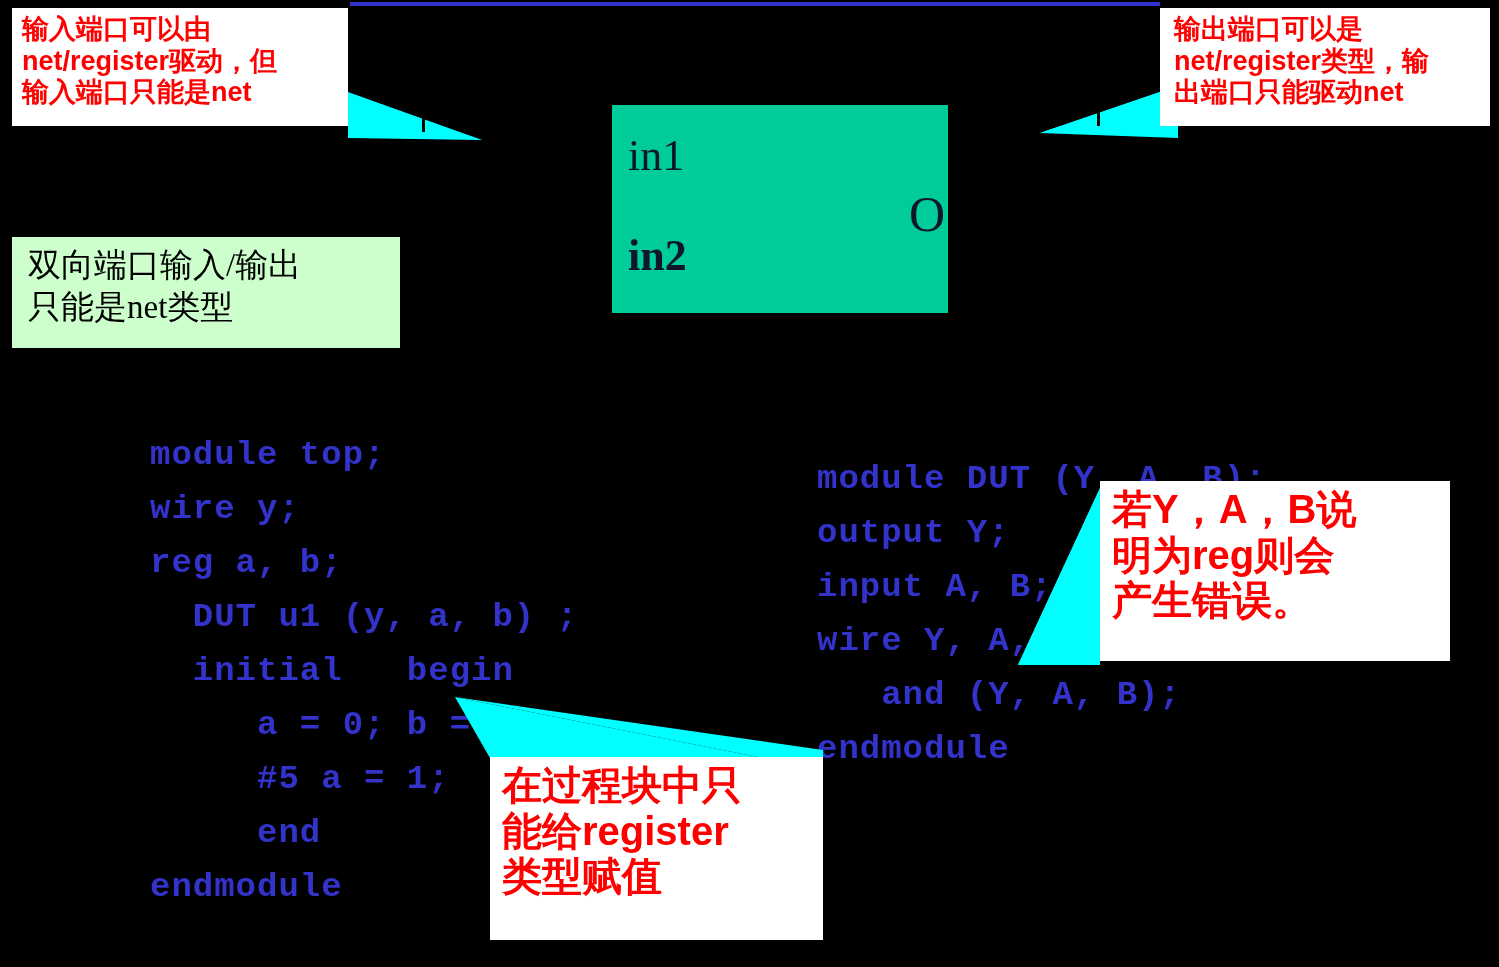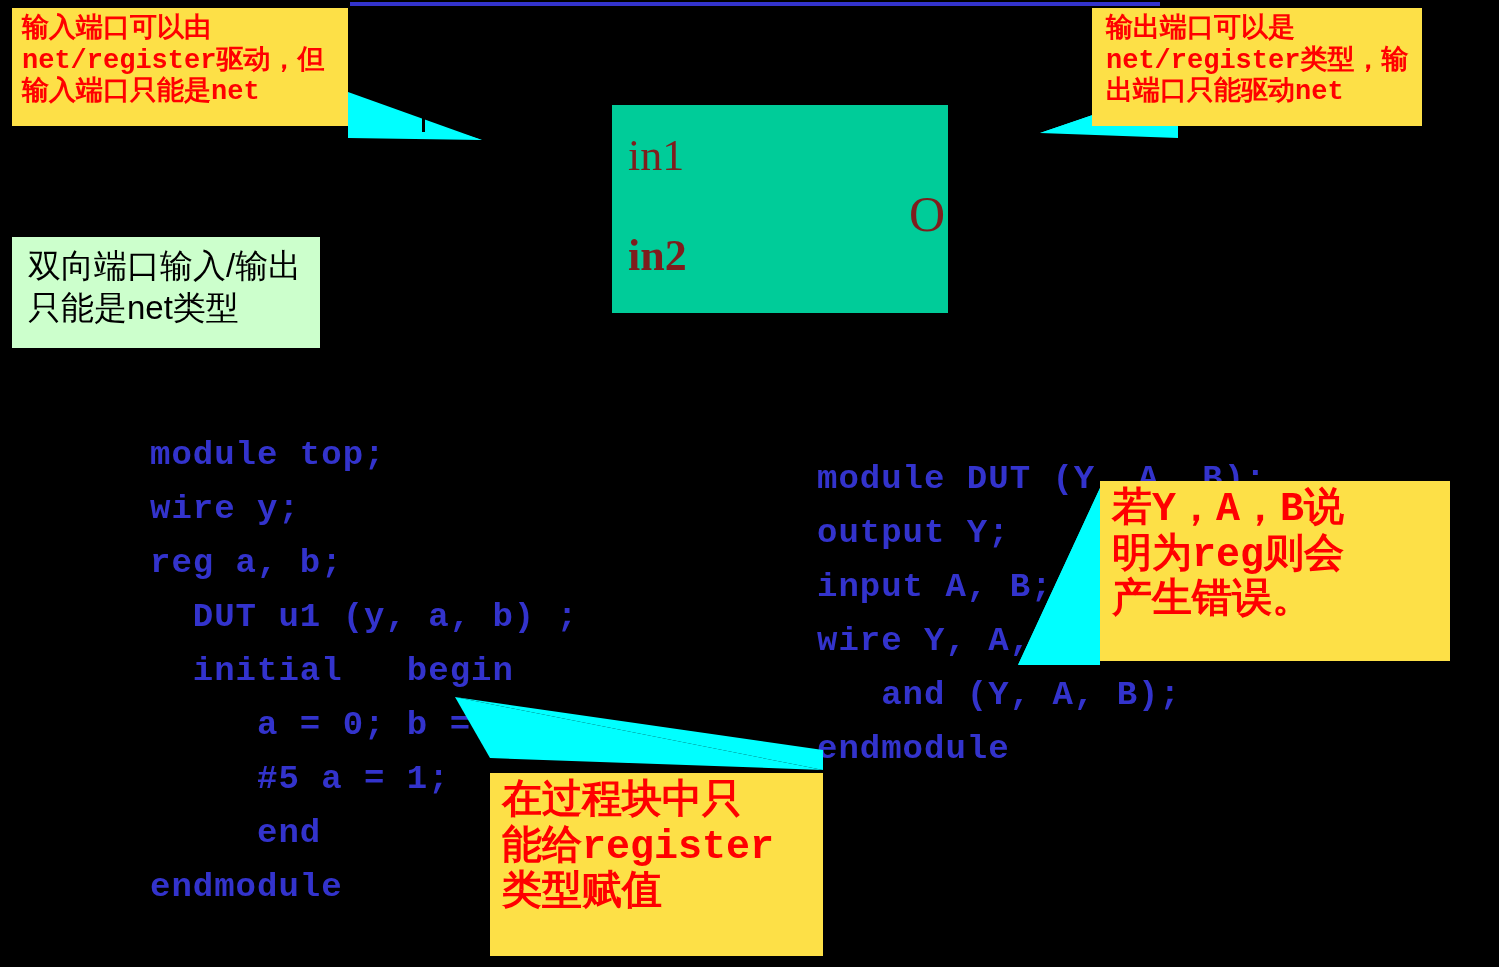--- a/index.html
+++ b/index.html
@@ -22,39 +22,39 @@
     left: 350px;
     top: 2px;
     width: 810px;
     height: 4px;
     background: #3333cc;
   }
 
   
   .callout {
     position: absolute;
-    background: #fde047;
+    background: #ffffff;
     color: #ff0000;
-    font-family: Liberation Mono, monospace;
+    font-family: Liberation Sans, sans-serif;
     font-weight: bold;
     line-height: 1.17;
     white-space: pre-line;
     box-sizing: border-box;
   }
 
   #callout-input {
     left: 12px;
     top: 8px;
     width: 336px;
     height: 118px;
     padding: 6px 8px 0 10px;
     font-size: 27px;
   }
   #callout-output {
-    left: 1092px;
+    left: 1160px;
     top: 8px;
     width: 330px;
     height: 118px;
     padding: 6px 8px 0 14px;
     font-size: 27px;
   }
   #callout-reg {
     left: 1100px;
     top: 481px;
     width: 350px;
@@ -64,56 +64,55 @@
     line-height: 1.14;
   }
   #callout-proc {
     left: 490px;
     top: 757px;
     width: 333px;
     height: 183px;
     padding: 6px 6px 0 12px;
     font-size: 40px;
     line-height: 1.14;
-    margin-top: 16px;
   }
 
   
   .tail { position: absolute; overflow: visible; }
 
   
   #note-inout {
     position: absolute;
     left: 12px;
     top: 237px;
-    width: 308px;
+    width: 388px;
     height: 111px;
     background: #ccffcc;
     color: #000000;
-    font-family: Liberation Sans, sans-serif;
+    font-family: Liberation Serif, serif;
     font-size: 33px;
     line-height: 1.27;
     padding: 8px 6px 0 16px;
     box-sizing: border-box;
     white-space: pre-line;
   }
 
   
   #module-box {
     position: absolute;
     left: 612px;
     top: 105px;
     width: 336px;
     height: 208px;
     background: #00cc99;
     overflow: hidden;
   }
   .port-label {
     position: absolute;
-    color: #7f1d1d;
+    color: #0f172a;
     font-family: "Liberation Serif", serif;
     font-size: 44px;
     line-height: 1;
   }
   #port-in1 { left: 16px; top: 29px; }
   #port-in2 { left: 16px; top: 129px; font-weight: bold; }
   #port-out { left: 297px; top: 84px; font-size: 50px; }
 
   
   .code {

